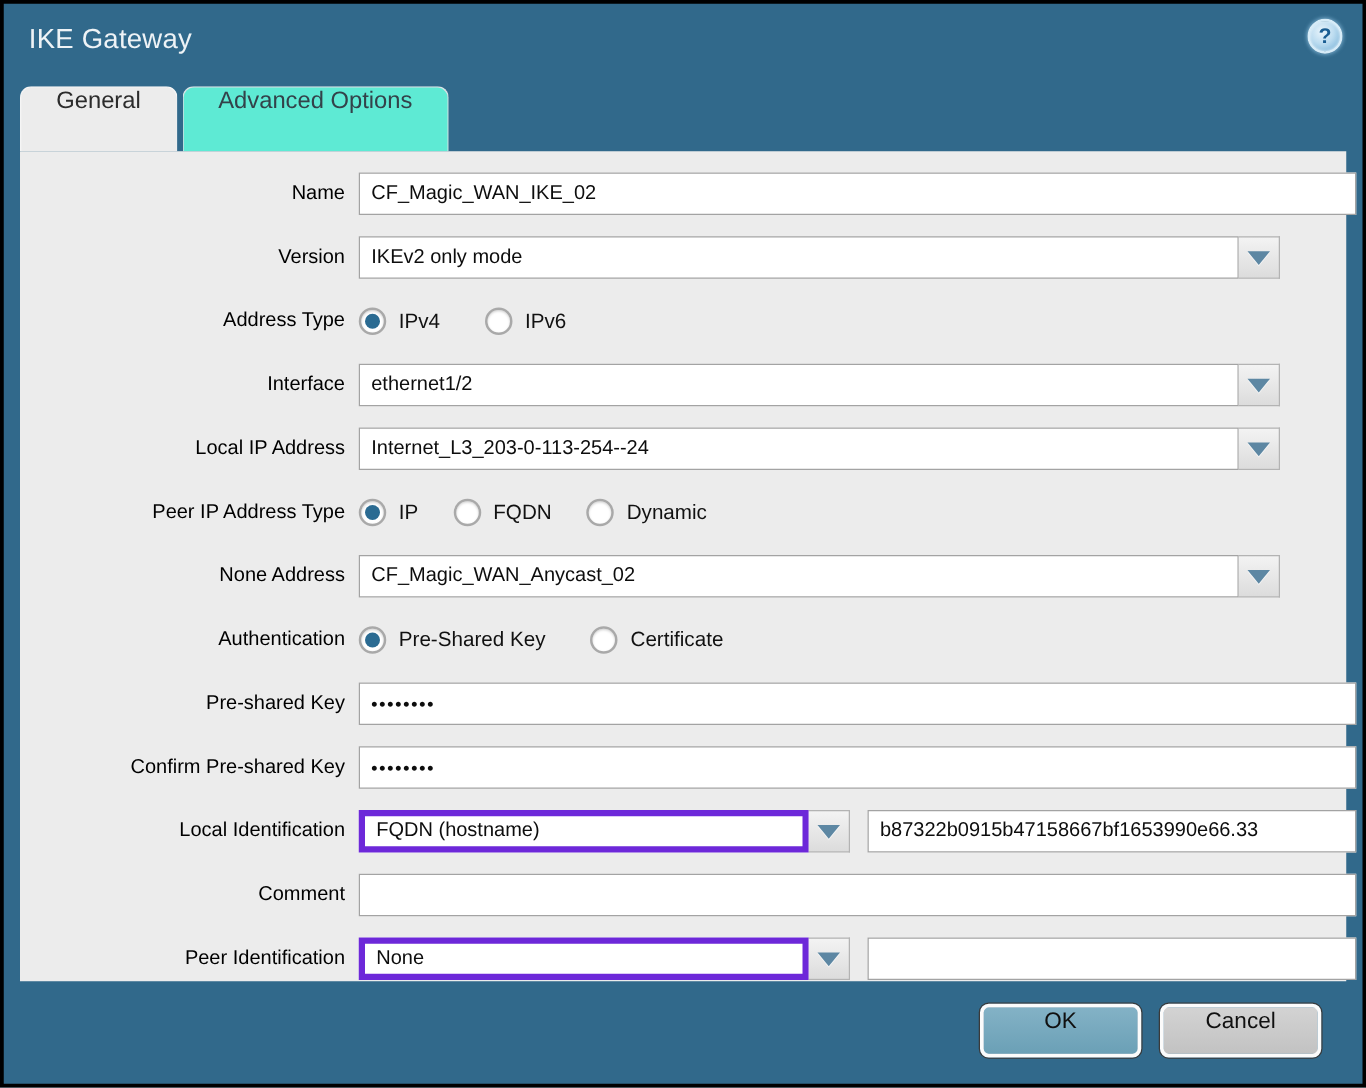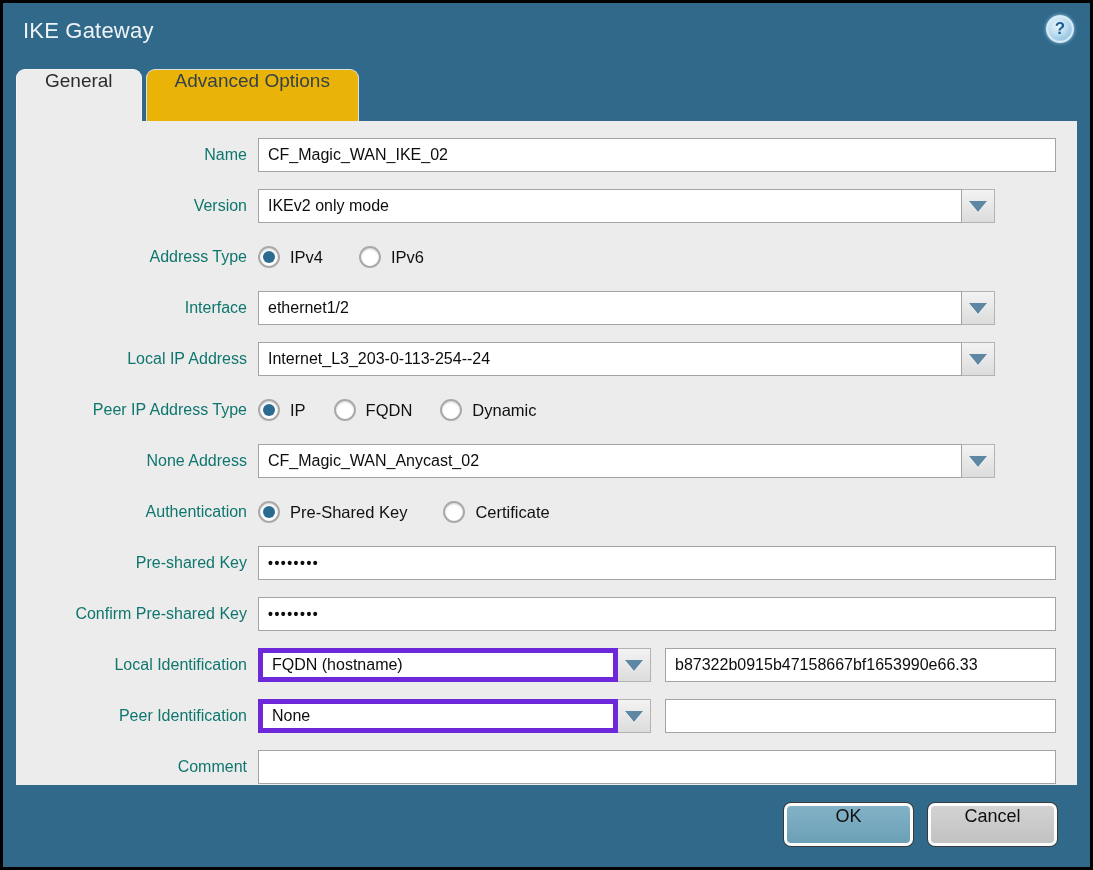--- a/index.html
+++ b/index.html
@@ -32,33 +32,33 @@
   .tab {
     height:52px; display:flex; align-items:flex-start; justify-content:center;
     padding:0 28px; font-size:19px; color:#30393d;
     border-radius:9px 9px 0 0; cursor:pointer;
   }
   .tab.active {
     background:#ececec; color:#2c2c2c;
     border:1px solid #f5f5f5; border-bottom:none;
   }
   .tab.inactive {
-    background:#eab308; color:#33424a;
+    background:#5eead4; color:#33424a;
     border:1px solid #d9e2e5; border-bottom:none;
   }
 
   
   .form-panel {
     position:absolute; left:13px; right:13px; top:118px; height:664px;
     background:#ececec; padding:17px 13px 0 0;
   }
   .row { display:flex; align-items:center; height:34px; margin-bottom:17px; }
   .lbl {
     width:242px; flex:0 0 242px; text-align:right; padding-right:11px;
-    font-size:16px; color:#0f766e; white-space:nowrap;
+    font-size:16px; color:#000000; white-space:nowrap;margin-left:29px;
   }
   .fld { display:flex; align-items:center; flex:0 0 auto; }
 
   .txt {
     height:34px; border:1px solid #a3a3a3; background:#fff;
     font-family:"Liberation Sans", sans-serif; font-size:16px; color:#0d0d0d;
     padding:0 9px; outline:none;
   }
   .w-full  { width:798px; }
   .w-combo { width:704px; }
@@ -234,39 +234,39 @@
           <span>FQDN (hostname)</span>
         </div>
         <div class="arrow-btn">
           <div class="tri"></div>
         </div>
         <input class="txt w-id" value="b87322b0915b47158667bf1653990e66.33" style="">
       </div>
     </div>
 
     <div class="row">
+      <div class="lbl">Comment</div>
+      <div class="fld">
+        <input class="txt w-full" style="">
+      </div>
+    </div>
+
+    <div class="row">
       <div class="lbl">Peer Identification</div>
       <div class="fld">
         <div class="ddl">
           <span>None</span>
         </div>
         <div class="arrow-btn">
           <div class="tri"></div>
         </div>
         <input class="txt w-id" style="">
       </div>
     </div>
 
-    <div class="row">
-      <div class="lbl">Comment</div>
-      <div class="fld">
-        <input class="txt w-full" style="">
-      </div>
-    </div>
-
   </div>
 
   <div class="btn btn-ok">
     <span>OK</span>
   </div>
   <div class="btn btn-cancel">
     <span>Cancel</span>
   </div>
 
 </div>

